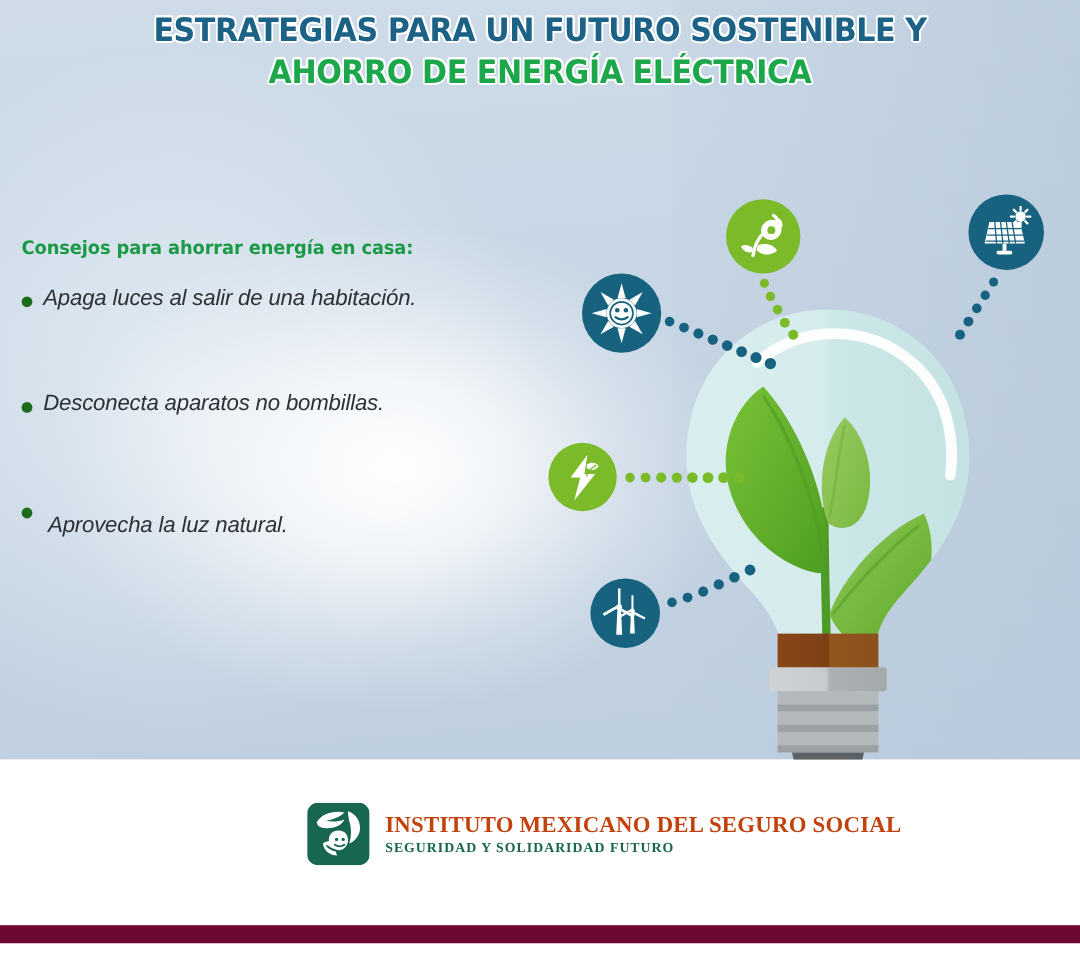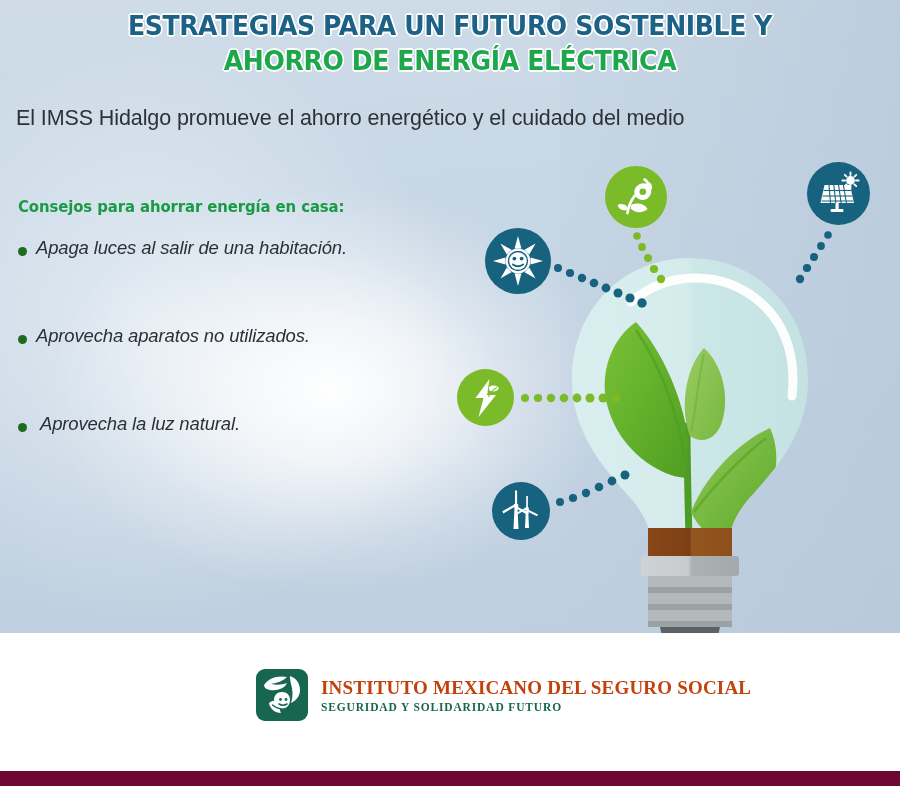--- a/index.html
+++ b/index.html
@@ -70,21 +70,21 @@
   .tip { position:relative; height:88px; }
   .tip .dot {
     position:absolute; left:0; top:7px;
     width:9px; height:9px; border-radius:50%;
     background:#1d6b1c;
   }
   .tip .txt {
     position:absolute; left:18px; top:-3px;
     font-size:18.5px; color:#2c3136; letter-spacing:-0.15px; white-space:nowrap;font-style:italic;
   }
-  .tip.indent .txt { left:22px; }
+  .tip.indent .txt { left:22px;margin-top:13px; }
 
   
   .stage { position:absolute; left:430px; top:140px; width:470px; height:500px; z-index:4; }
 
   
   .bulb { position:absolute; left:0; top:0; width:470px; height:500px; }
 
   
   .badge {
     position:absolute; border-radius:50%;
@@ -131,33 +131,32 @@
   <div class="panel">
     <div class="panel-shade"></div>
   </div>
 
   <div class="title-wrap">
     <div class="title-line title-1">ESTRATEGIAS PARA UN FUTURO SOSTENIBLE Y</div>
     <div class="title-line title-2">AHORRO DE ENERGÍA ELÉCTRICA</div>
   </div>
 
   <div class="intro">
-    <span>El IMSS Hidalgo promueve el ahorro energético y el cuidado del medio</span>
   </div>
 
   <div class="subtitle">Consejos para ahorrar energía en casa:</div>
 
   <div class="tips">
     <div class="tip">
       <span class="dot"></span>
       <span class="txt">Apaga luces al salir de una habitación.</span>
     </div>
     <div class="tip">
       <span class="dot"></span>
-      <span class="txt">Aprovecha aparatos no utilizados.</span>
+      <span class="txt">Desconecta aparatos no bombillas.</span>
     </div>
     <div class="tip indent">
       <span class="dot"></span>
       <span class="txt"> Aprovecha la luz natural.</span>
     </div>
   </div>
 
   <div class="stage">
 
     <svg class="dots" width="470" height="500" viewBox="0 0 470 500">

